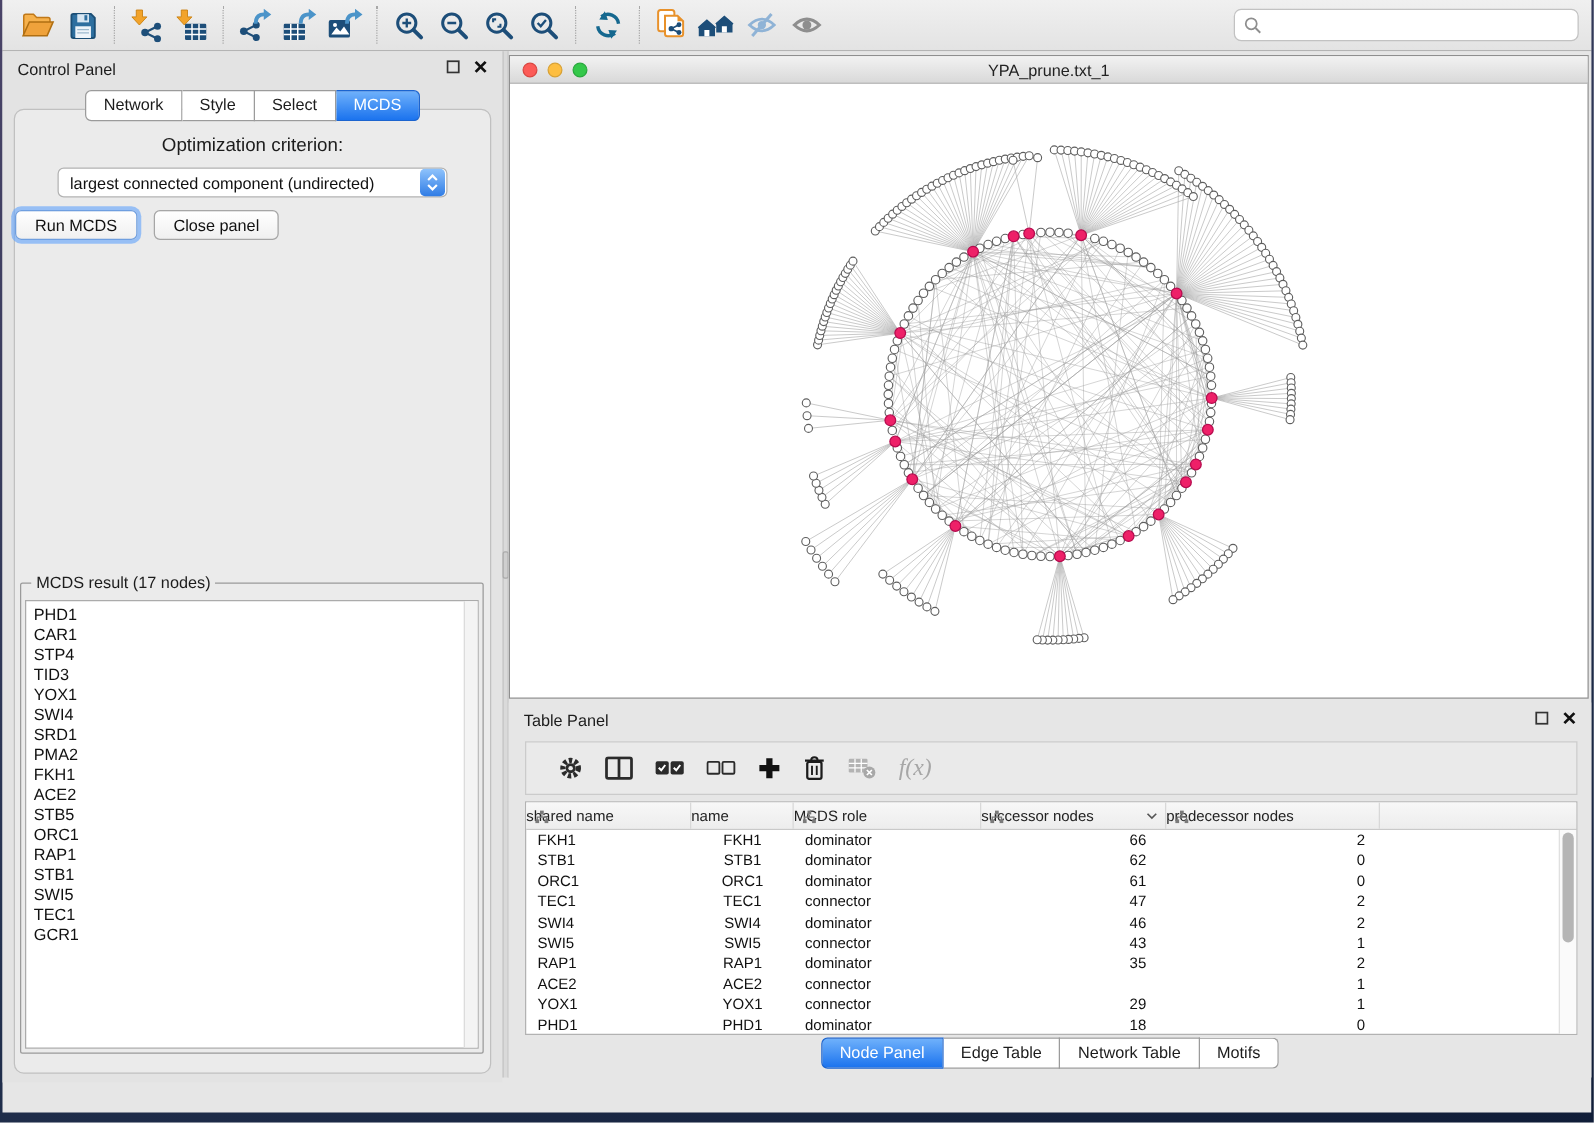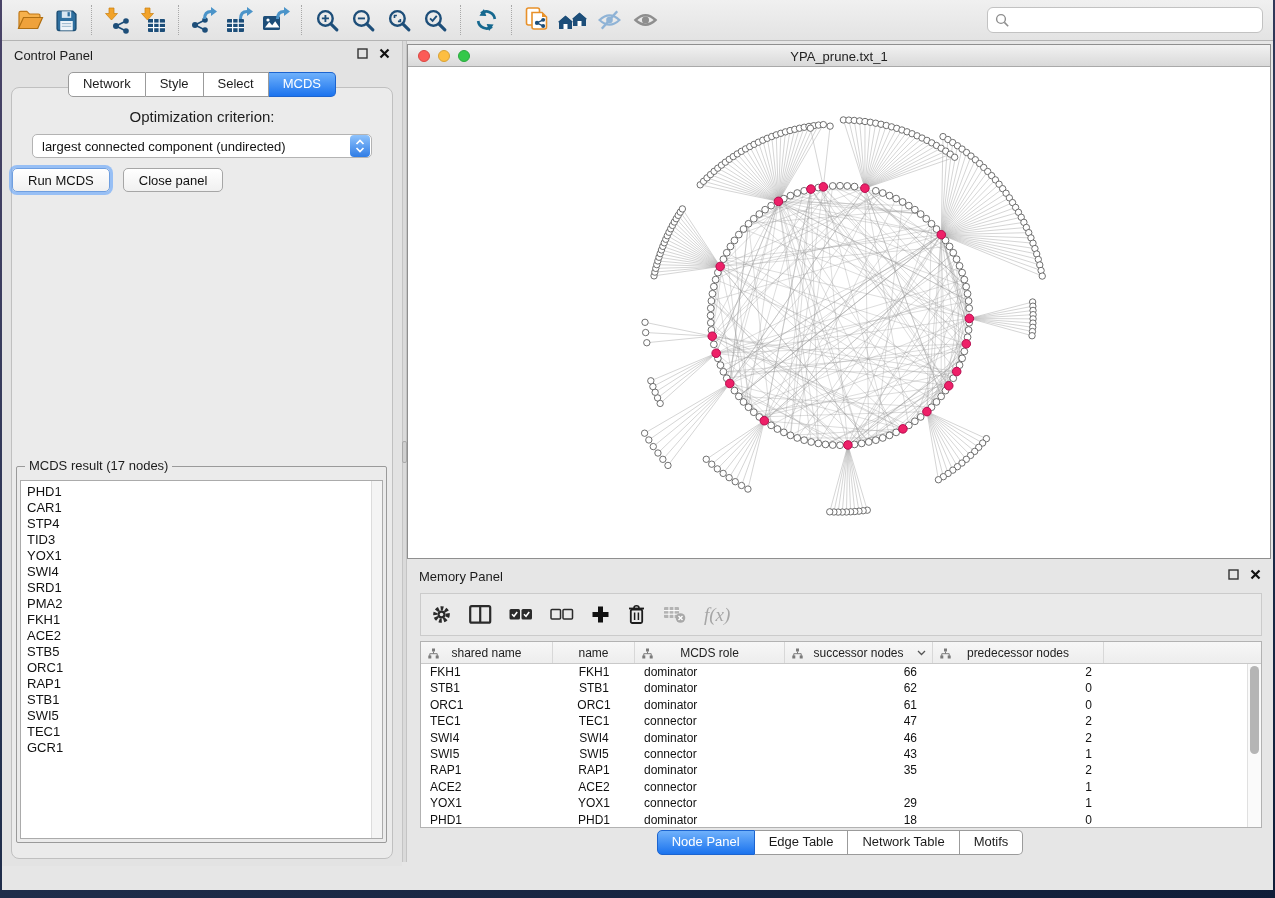--- a/index.html
+++ b/index.html
@@ -27,21 +27,21 @@
   .cp-tabs { position:absolute; top:31px; left:0; width:100%; display:flex; justify-content:center; z-index:3; }
   .seg { display:flex; }
   .seg .tab { font-size:13px; padding:4px 14px 5px; background:#fff; border:1px solid #9b9b9b;
               border-left:none; color:#1c1c1c; line-height:14px; }
   .seg .tab:first-child { border-left:1px solid #9b9b9b; border-radius:5px 0 0 5px; }
   .seg .tab:last-child { border-radius:0 5px 5px 0; }
   .seg .tab.active { background:linear-gradient(#6fb1fb,#1b73ee); color:#fff; border-color:#1c64cf; }
   .cp-body { position:absolute; left:9px; right:9px; top:46px; bottom:7px; background:#ebebeb;
              border:1px solid #c0c0c0; border-radius:8px; z-index:1; }
   .opt-label { text-align:center; font-size:15px; color:#1c1c1c; margin-top:20px; }
-  .dropdown { position:relative; margin:9px auto 0; width:340px; height:24px; background:#fff;
+  .dropdown { position:relative; margin:9px auto 0; width:312px; height:24px; background:#fff;
               border:1px solid #b3b3b3; border-radius:5px; display:flex; align-items:center; }
   .dd-text { font-size:13px; color:#111; padding-left:9px; flex:1; white-space:nowrap; }
   .dd-stepper { width:20px; height:22px; border-radius:4px; margin-right:1px;
                 background:linear-gradient(#8fc3fc,#2f7ce5); display:flex; align-items:center; justify-content:center; }
   .btn-row { display:flex; justify-content:flex-start; gap:13px; margin-top:10px; }
   .mac-btn { font-family:inherit; font-size:13px; color:#111; height:24px; padding:0 15px;
              background:linear-gradient(#ffffff,#f0f0f0); border:1px solid #a6a6a6; border-radius:5px; }
   .mac-btn.focus { box-shadow:0 0 0 3px rgba(106,168,250,.65); border-color:#6f9fe0; }
   .fieldset { position:absolute; left:4px; right:5px; top:378px; bottom:15px;
               border:1px solid #9a9a9a; border-radius:2px; }
@@ -73,26 +73,26 @@
   .net-canvas svg { display:block; width:100%; height:100%; }
   .chord { stroke:var(--edge,#999); stroke-opacity:.42; stroke-width:.8; }
   .fanline { stroke:#adadad; stroke-opacity:.75; stroke-width:.7; }
   .ringnode { fill:var(--nfill,#fff); stroke:var(--nstroke,#5f5f5f); stroke-width:.9; }
   .hubnode { fill:var(--hfill,#ee2068); stroke:var(--hstroke,#b60b4e); stroke-width:1; }
 
   
   .table-panel { position:absolute; left:0; right:0; top:521px; bottom:0; background:#e6e6e6; }
   .tp-titlebar { position:relative; height:28px; }
   .tp-toolbar { position:absolute; top:31px; left:13px; right:11px; height:43px; background:#eaeaea;
-                border:1px solid #cbcbcb; display:flex; align-items:center; gap:17px; padding:0 10px; }
+                border:1px solid #cbcbcb; display:flex; align-items:center; gap:17px; padding:0 25px; }
   .tp-ico { display:flex; align-items:center; justify-content:center; height:26px; }
   .fx { font-family:"Liberation Serif","DejaVu Serif",serif; font-style:italic; font-size:19px; color:#a6a6a6; }
   .tp-table { position:absolute; top:79px; left:13px; right:11px; bottom:34px; background:#fff; border:1px solid #b2b2b2; }
   .thead { display:flex; height:22px; background:linear-gradient(#f7f7f7,#ededed); border-bottom:1px solid #c9c9c9; }
-  .th { position:relative; border-right:1px solid #d8d8d8; display:flex; align-items:center; justify-content:center;
+  .th { position:relative; border-right:1px solid #d8d8d8; display:flex; align-items:center; 
         font-size:12px; color:#222; flex:0 0 auto; }
   .th .tree { position:absolute; left:7px; top:6px; }
   .th .chev { position:absolute; right:6px; top:8px; }
   .th.fill { flex:1 1 auto; border-right:none; }
   .tbody { position:absolute; top:22px; left:0; right:14px; bottom:0; overflow:hidden; }
   .trow { display:flex; height:16.4px; }
   .td { font-size:12px; color:#111; flex:0 0 auto; line-height:16.4px; white-space:nowrap; overflow:hidden; }
   .td.a-l { text-align:left; padding-left:9px; }
   .td.a-c { text-align:center; }
   .td.a-r { text-align:right; }
@@ -1014,21 +1014,21 @@
               <circle cx="323.2754985614038" cy="316.1181677761103" r="4.3" class="hubnode"></circle>
               <circle cx="309.61423407251107" cy="285.79128516777286" r="4.3" class="hubnode"></circle>
               <circle cx="305.67228554051155" cy="268.78455439993854" r="4.3" class="hubnode"></circle>
               <circle cx="313.6368239747007" cy="198.88069771359926" r="4.3" class="hubnode"></circle>
             </svg>
       </div>
     </div>
 
     <div class="table-panel">
       <div class="tp-titlebar">
-        <div class="panel-title">Memory Panel</div>
+        <div class="panel-title">Table Panel</div>
         <div class="win-btns">
           <svg width="11" height="11" viewBox="0 0 11 11">
             <rect x="1" y="1" width="9" height="9" fill="none" stroke="#333" stroke-width="1.4"></rect>
           </svg>
           <svg width="11" height="11" viewBox="0 0 11 11">
             <path d="M1.5 1.5 L9.5 9.5 M9.5 1.5 L1.5 9.5" stroke="#111" stroke-width="2.2"></path>
           </svg>
         </div>
       </div>
       <div class="tp-toolbar">

